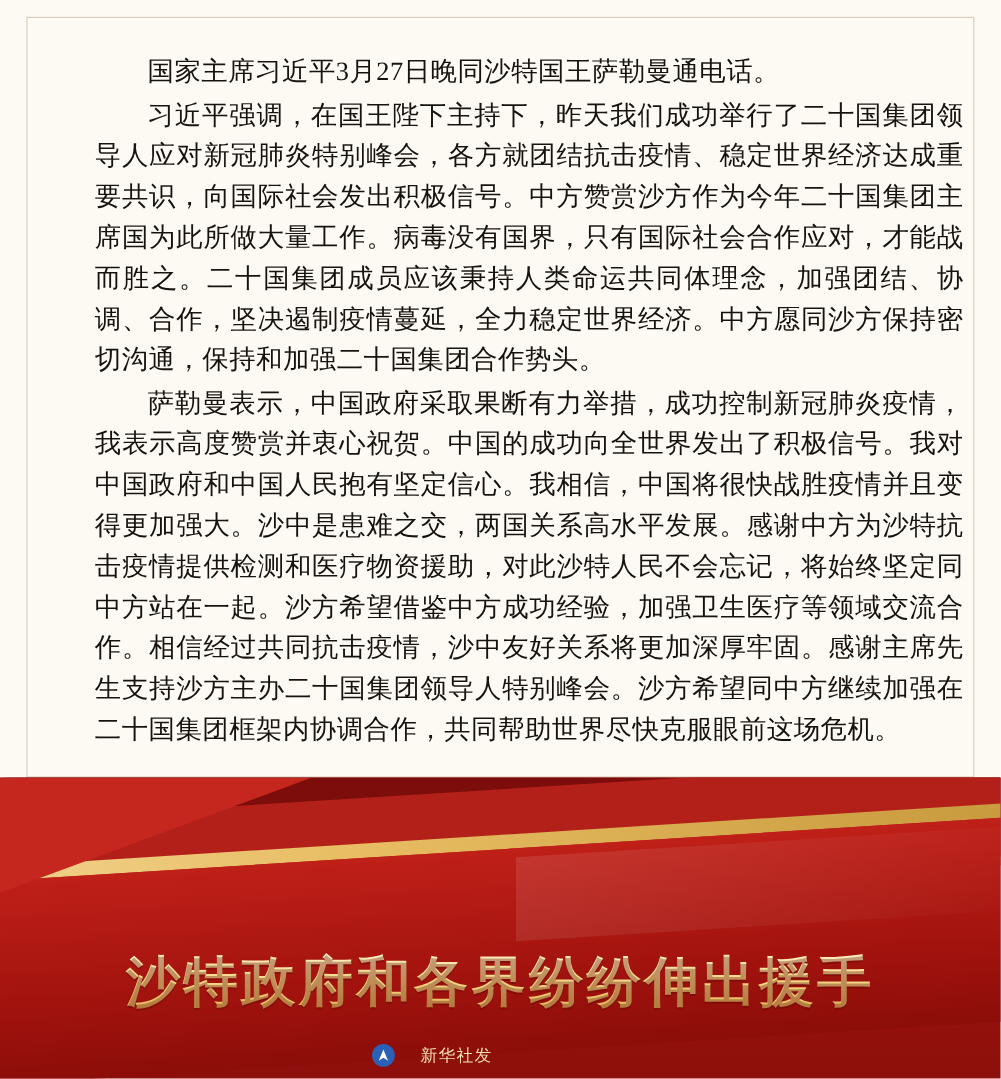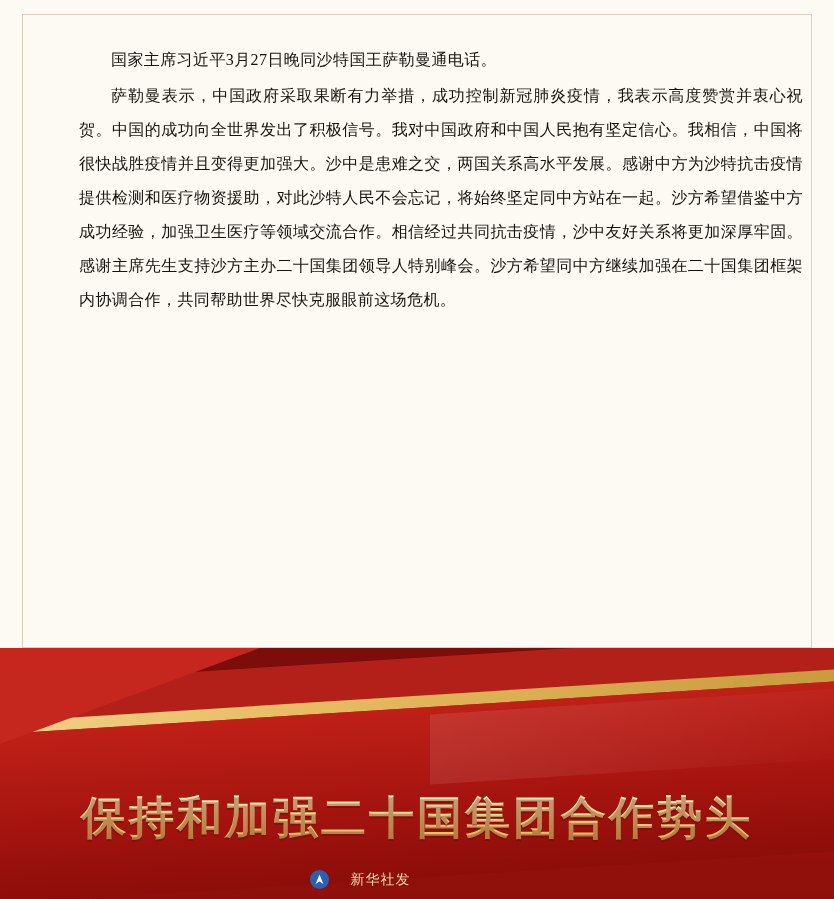--- a/index.html
+++ b/index.html
@@ -37,21 +37,21 @@
     border: 1px solid #d9cfbc;
     box-sizing: border-box;
     background: #fdfaf4;
   }
   .article-text {
     position: absolute;
     left: 56px;
     top: 28px;
     width: 724px;
     color: #16120d;
-    font-size: 16px;
+    font-size: 22px;
     line-height: 34px;
     letter-spacing: 0.4px;
     text-align: justify;
   }
   .article-text p {
     margin: 0 0 2px 0;
     text-indent: 2em;
   }
   
   .banner {
@@ -156,34 +156,35 @@
 </style>
 </head>
 <body>
 
 <div class="poster">
 
   <div class="article-area">
     <div class="article-frame">
       <div class="article-text">
         <p>国家主席习近平3月27日晚同沙特国王萨勒曼通电话。</p>
+        <p>习近平强调，在国王陛下主持下，昨天我们成功举行了二十国集团领导人应对新冠肺炎特别峰会，各方就团结抗击疫情、稳定世界经济达成重要共识，向国际社会发出积极信号。中方赞赏沙方作为今年二十国集团主席国为此所做大量工作。病毒没有国界，只有国际社会合作应对，才能战而胜之。二十国集团成员应该秉持人类命运共同体理念，加强团结、协调、合作，坚决遏制疫情蔓延，全力稳定世界经济。中方愿同沙方保持密切沟通，保持和加强二十国集团合作势头。</p>
         <p>萨勒曼表示，中国政府采取果断有力举措，成功控制新冠肺炎疫情，我表示高度赞赏并衷心祝贺。中国的成功向全世界发出了积极信号。我对中国政府和中国人民抱有坚定信心。我相信，中国将很快战胜疫情并且变得更加强大。沙中是患难之交，两国关系高水平发展。感谢中方为沙特抗击疫情提供检测和医疗物资援助，对此沙特人民不会忘记，将始终坚定同中方站在一起。沙方希望借鉴中方成功经验，加强卫生医疗等领域交流合作。相信经过共同抗击疫情，沙中友好关系将更加深厚牢固。感谢主席先生支持沙方主办二十国集团领导人特别峰会。沙方希望同中方继续加强在二十国集团框架内协调合作，共同帮助世界尽快克服眼前这场危机。</p>
       </div>
     </div>
   </div>
 
   <div class="banner">
     <div class="band-dark"></div>
     <div class="band-mid"></div>
     <div class="band-gold"></div>
     <div class="band-bright"></div>
     <div class="band-corner"></div>
     <div class="band-sheen"></div>
 
-    <div class="headline">保持和加强二十国集团合作势头</div>
+    <div class="headline">沙特政府和各界纷纷伸出援手</div>
 
     <div class="credit">
       <span class="credit-logo">
         <svg width="13" height="13" viewBox="0 0 13 13" aria-hidden="true">
           <path d="M6.5 1.6 L10.4 10.9 L6.5 8.4 L2.6 10.9 Z" fill="#ffffff"></path>
         </svg>
       </span>
       <span class="credit-text">新华社发</span>
     </div>
   </div>

